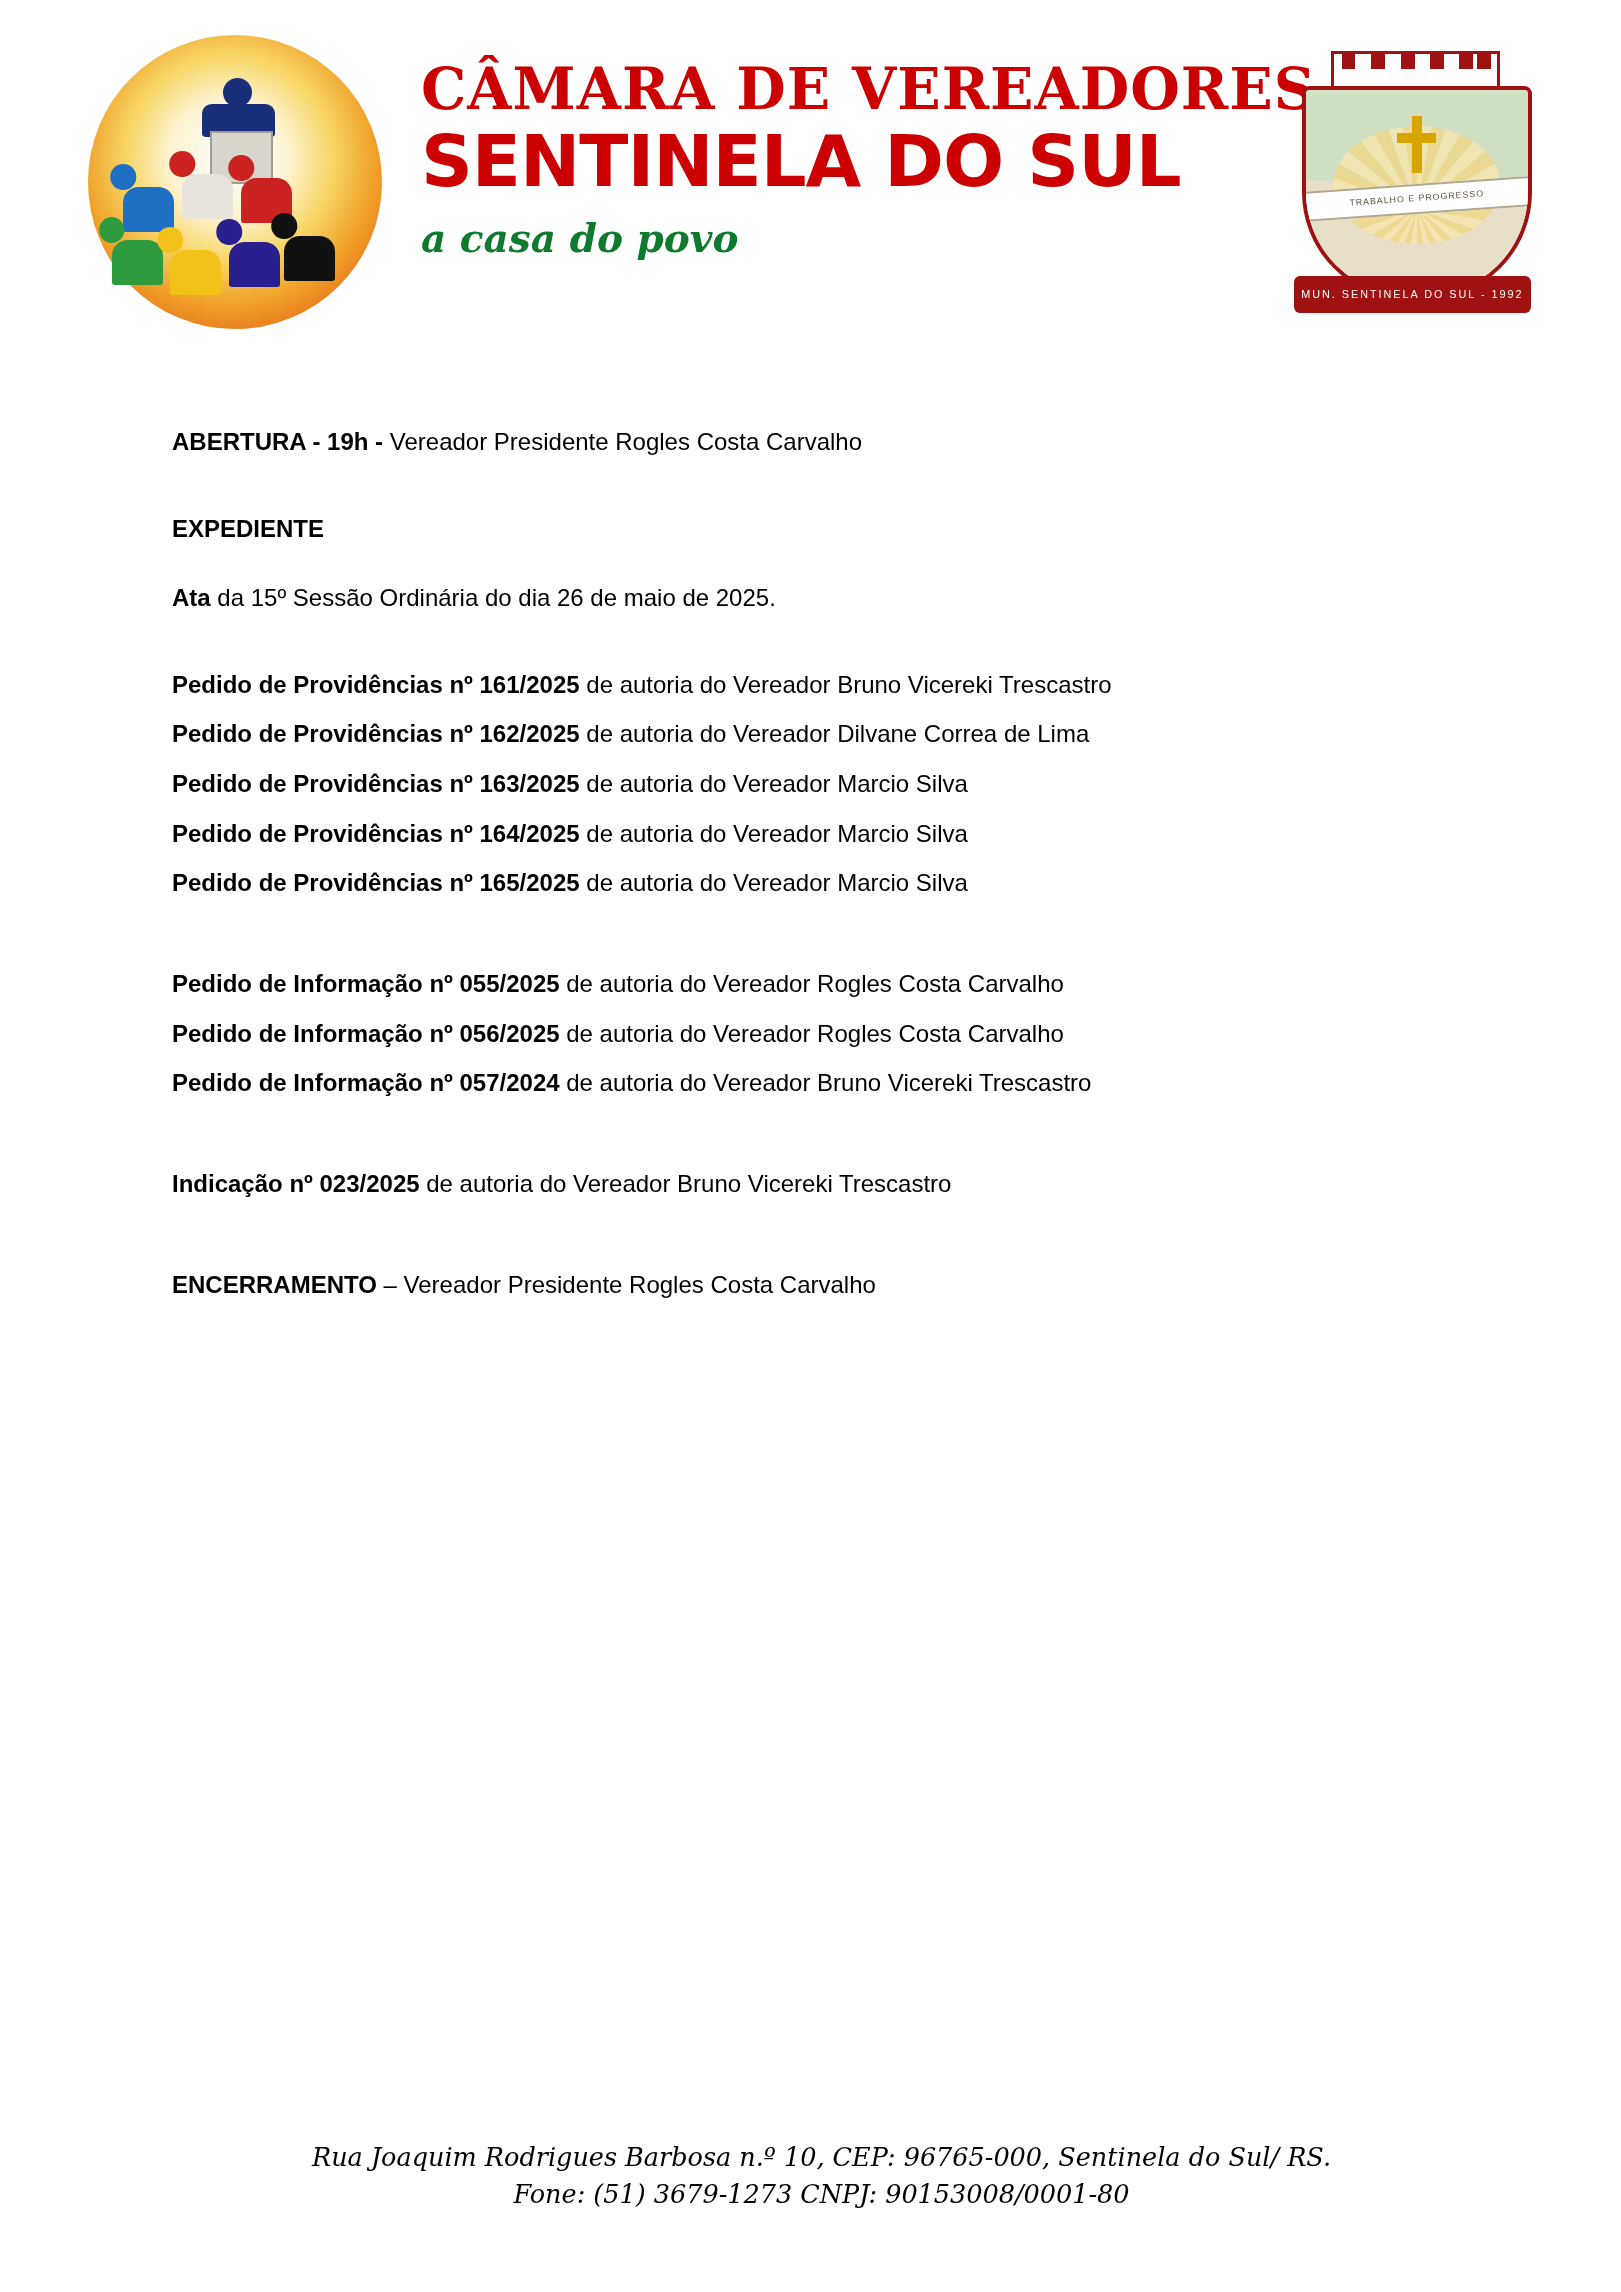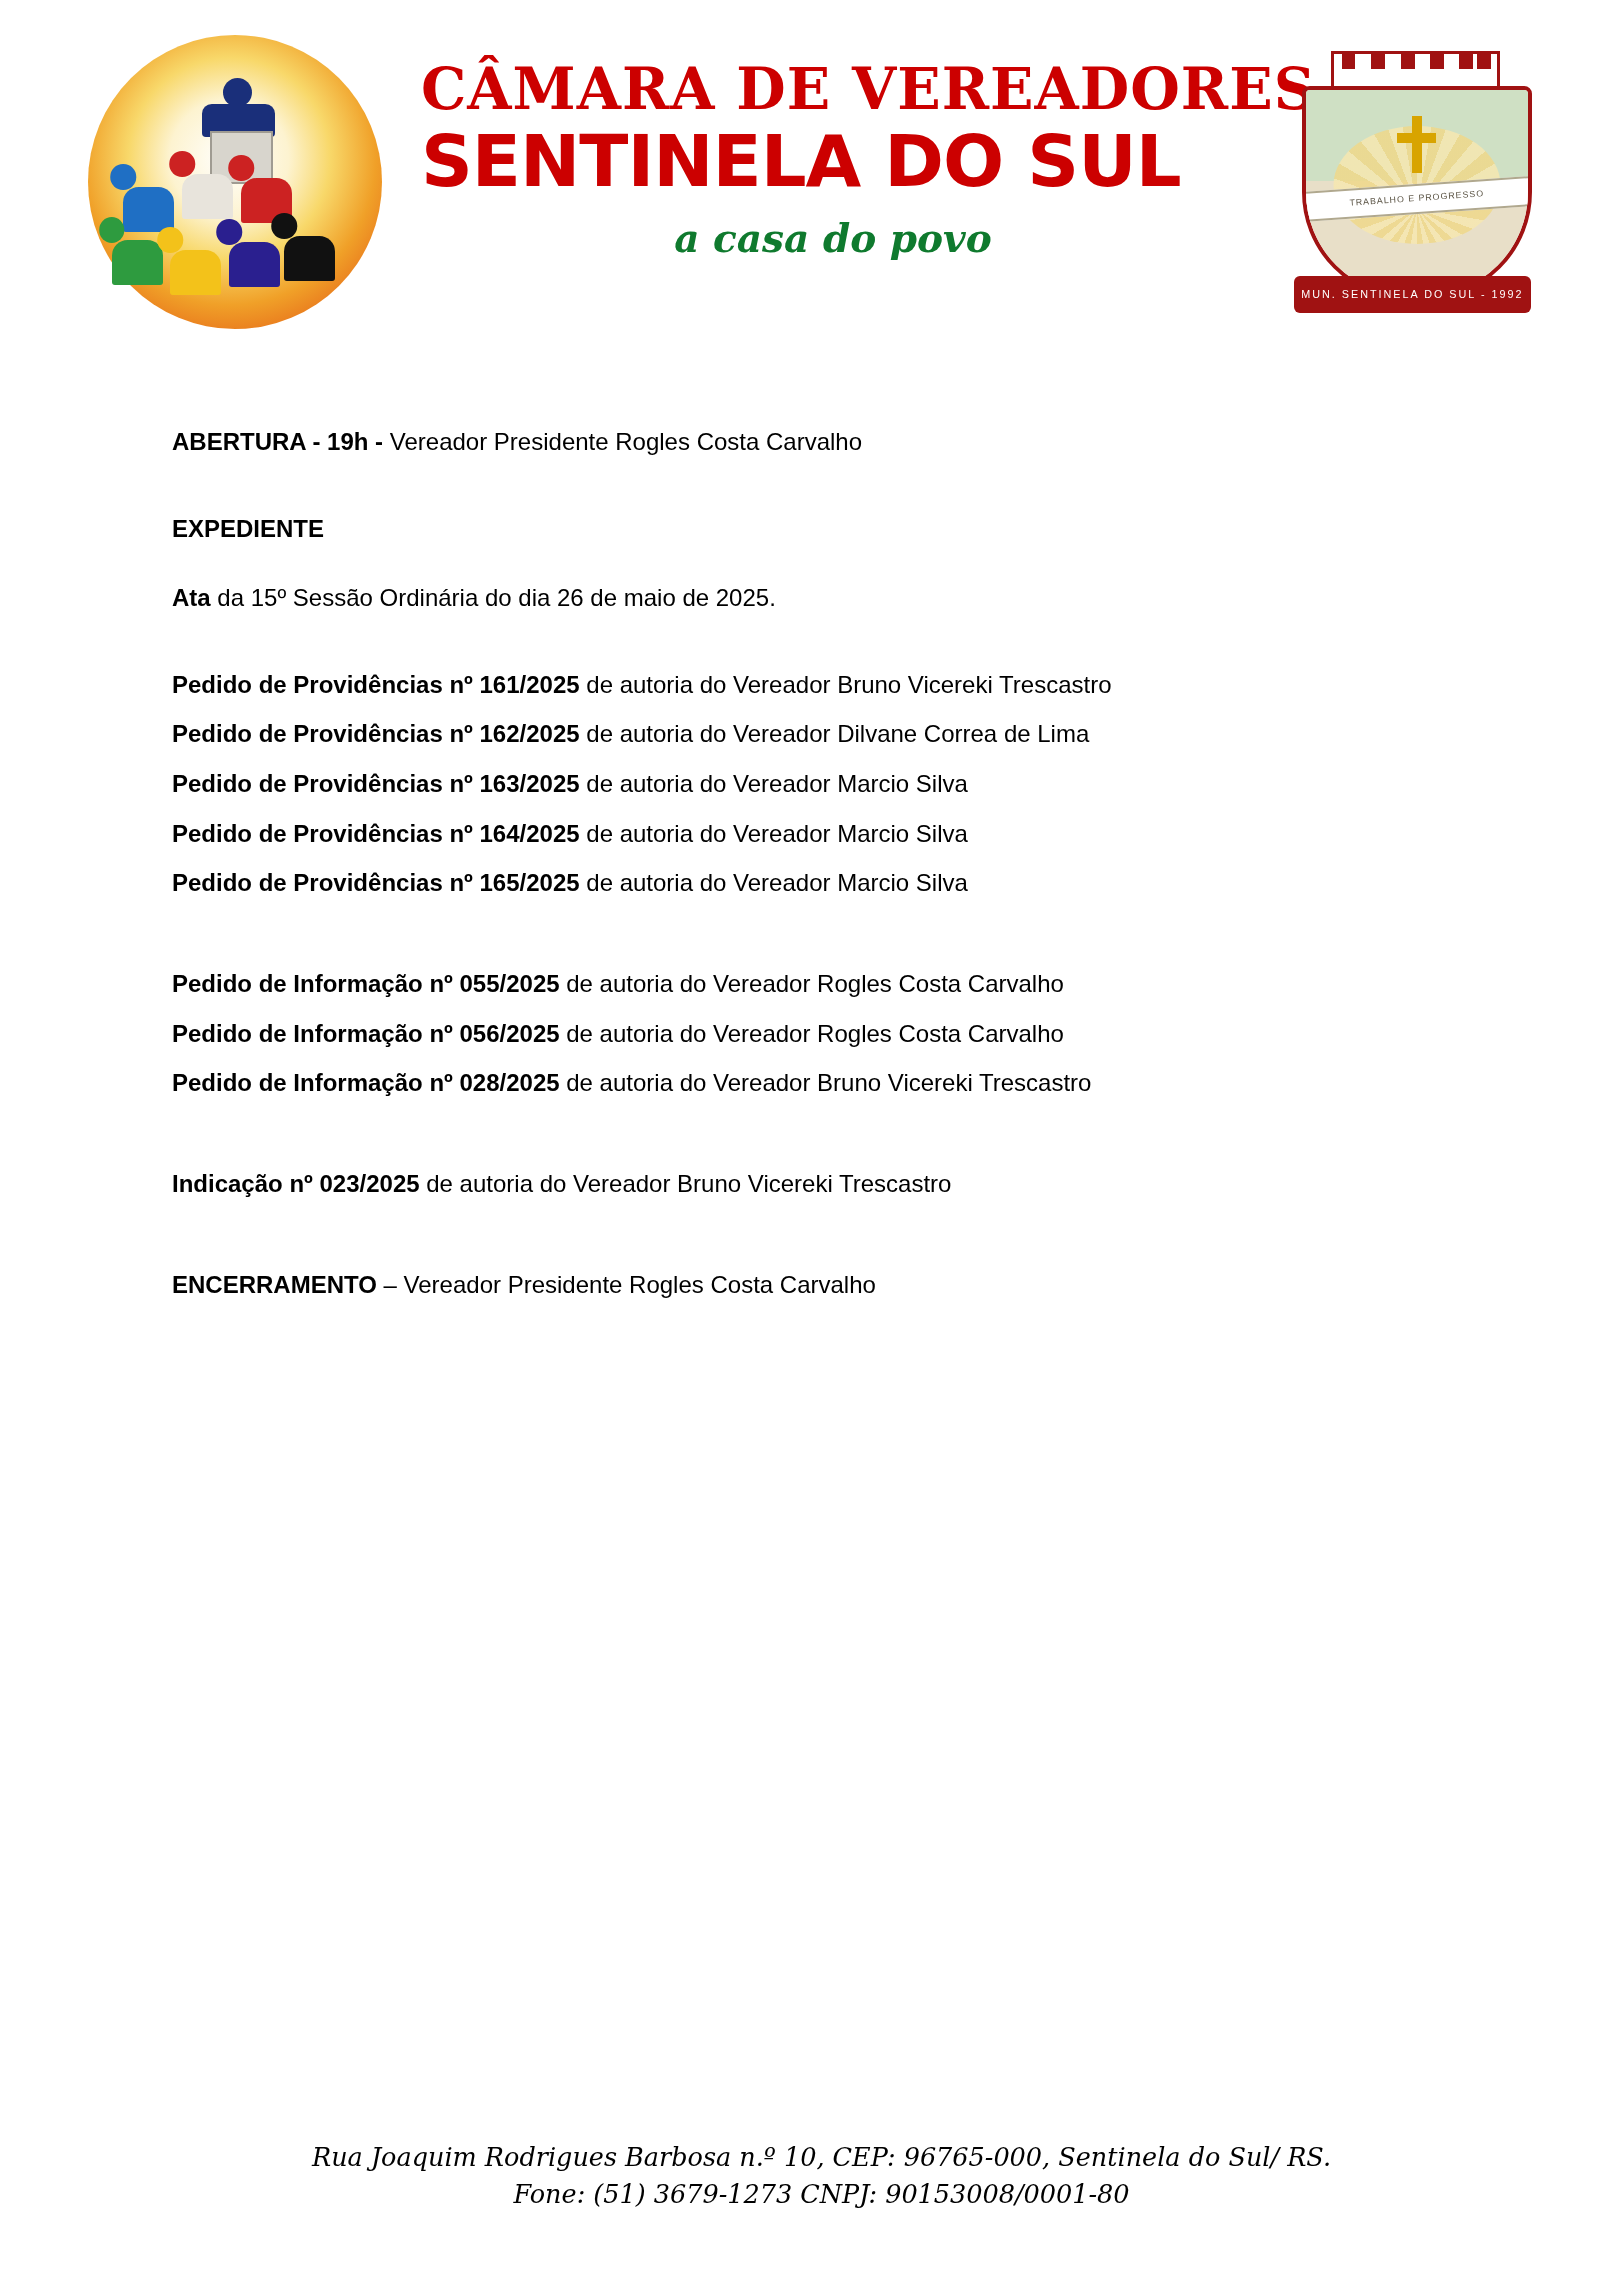--- a/index.html
+++ b/index.html
@@ -128,21 +128,21 @@
     white-space: nowrap;
     margin-top: 3.9px;
   }
   .logo-line3 {
     font-family: "DejaVu Serif", serif;
     font-style: italic;
     font-weight: bold;
     font-size: 39px;
     color: #0f7a2e;
     margin-top: 13.7px;
-    text-align: center;
+    text-align: left;
     padding-right: 29px;
   }
 
   
   .brasao {
     position: absolute;
     right: 86px;
     top: 25.5px;
     width: 245px;
     height: 284px;
@@ -406,21 +406,21 @@
     <div class="gap-md"></div>
 
     <div class="block">
       <p class="line">
         <b>Pedido de Informação nº 055/2025</b><span> de autoria do Vereador Rogles Costa Carvalho</span>
       </p>
       <p class="line">
         <b>Pedido de Informação nº 056/2025</b><span> de autoria do Vereador Rogles Costa Carvalho</span>
       </p>
       <p class="line">
-        <b>Pedido de Informação nº 028/2025</b><span> de autoria do Vereador Bruno Vicereki Trescastro</span>
+        <b>Pedido de Informação nº 057/2024</b><span> de autoria do Vereador Bruno Vicereki Trescastro</span>
       </p>
     </div>
 
     <div class="gap-md"></div>
 
     <div class="block">
       <p class="line">
         <b>Indicação nº 023/2025</b><span> de autoria do Vereador Bruno Vicereki Trescastro</span>
       </p>
     </div>

